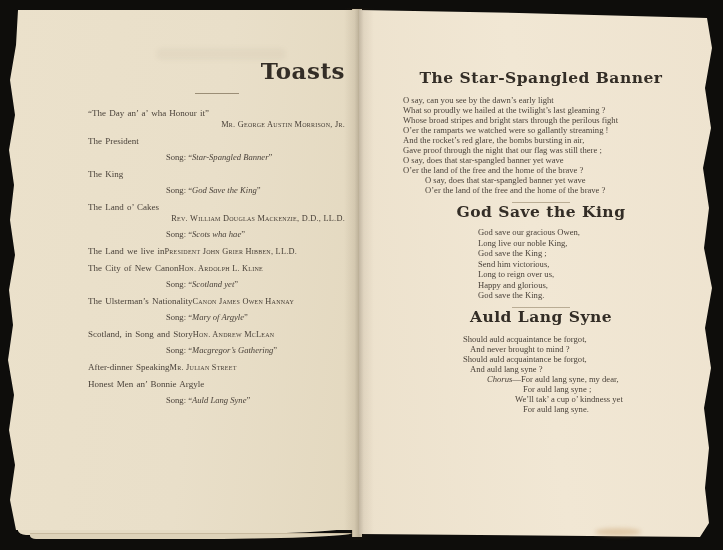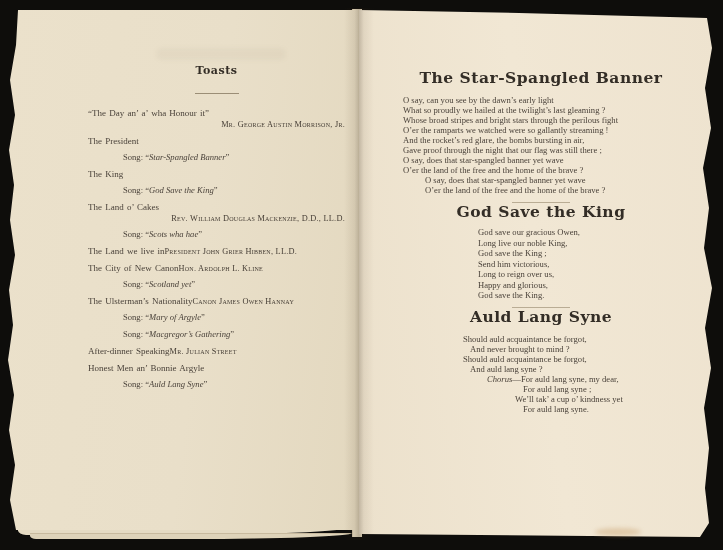--- a/index.html
+++ b/index.html
@@ -33,29 +33,29 @@
       rgba(45,30,12,.22) 50%,rgba(70,50,25,.08) 66%,rgba(70,50,25,0) 100%);}
   .stain{position:absolute;left:595px;top:528px;width:46px;height:8px;z-index:3;border-radius:50%;
     background:rgba(196,148,92,.35);filter:blur(2px);}
   .smudge{position:absolute;left:150px;top:38px;width:130px;height:12px;z-index:3;border-radius:6px;
     background:rgba(120,100,70,.05);filter:blur(2px);}
 
   
   .left-content{position:absolute;left:82px;top:0;width:257px;padding-top:52px;z-index:3;}
   h1.bl,h2.bl{font-family:"DejaVu Serif",serif;font-weight:bold;color:#332d26;margin:0;
     text-align:center;letter-spacing:.5px;}
-  h1.bl{font-size:11px;line-height:18px;}
+  h1.bl{font-size:23px;line-height:18px;text-align:right;}
   .title-rule{width:44px;height:1px;background:#9b8e76;margin:13px auto 0 auto;}
   .entries{margin-top:14px;font-size:9px;line-height:11px;}
   .entry{margin-bottom:6px;}
   .row{display:flex;justify-content:flex-start;align-items:baseline;}
   .toast{color:#4a423a;word-spacing:1px;}
   .speaker{font-size:8.3px;font-variant:small-caps;letter-spacing:.25px;color:#443c34;white-space:nowrap;}
   .speaker-row{text-align:right;}
-  .song-line{margin-left:35px;margin-top:5px;font-size:8.6px;color:#4a423a;}
+  .song-line{margin-left:78px;margin-top:5px;font-size:8.6px;color:#4a423a;}
   .song-title{font-style:italic;}
 
   
   .right-content{position:absolute;left:44px;top:0;width:276px;padding-top:61px;z-index:3;}
   h2.bl{font-size:15.5px;line-height:17px;}
   .stanza{font-size:8.6px;line-height:10px;color:#4a423a;}
   .st-0{margin-top:9px;margin-left:0;}
   .st-1{margin-top:7px;margin-left:75px;line-height:10.5px;}
   .st-2{margin-top:9px;margin-left:60px;}
   .sec-rule{width:58px;height:1px;background:#b9ac94;margin:0 auto;}
@@ -125,20 +125,24 @@
             <div class="song-line"><span class="song-prefix">Song: </span>“<i class="song-title">Scotland yet</i>”</div>
           </div>
           <div class="entry">
             <div class="row">
               <span class="toast">The Ulsterman’s Nationality</span>
               <span class="speaker">Canon James Owen Hannay</span>
             </div>
             <div class="song-line"><span class="song-prefix">Song: </span>“<i class="song-title">Mary of Argyle</i>”</div>
           </div>
           <div class="entry">
+            <div class="row">
+              <span class="toast">Scotland, in Song and Story</span>
+              <span class="speaker">Hon. Andrew McLean</span>
+            </div>
             <div class="song-line"><span class="song-prefix">Song: </span>“<i class="song-title">Macgregor’s Gathering</i>”</div>
           </div>
           <div class="entry">
             <div class="row">
               <span class="toast">After-dinner Speaking</span>
               <span class="speaker">Mr. Julian Street</span>
             </div>
           </div>
           <div class="entry">
             <div class="row">

